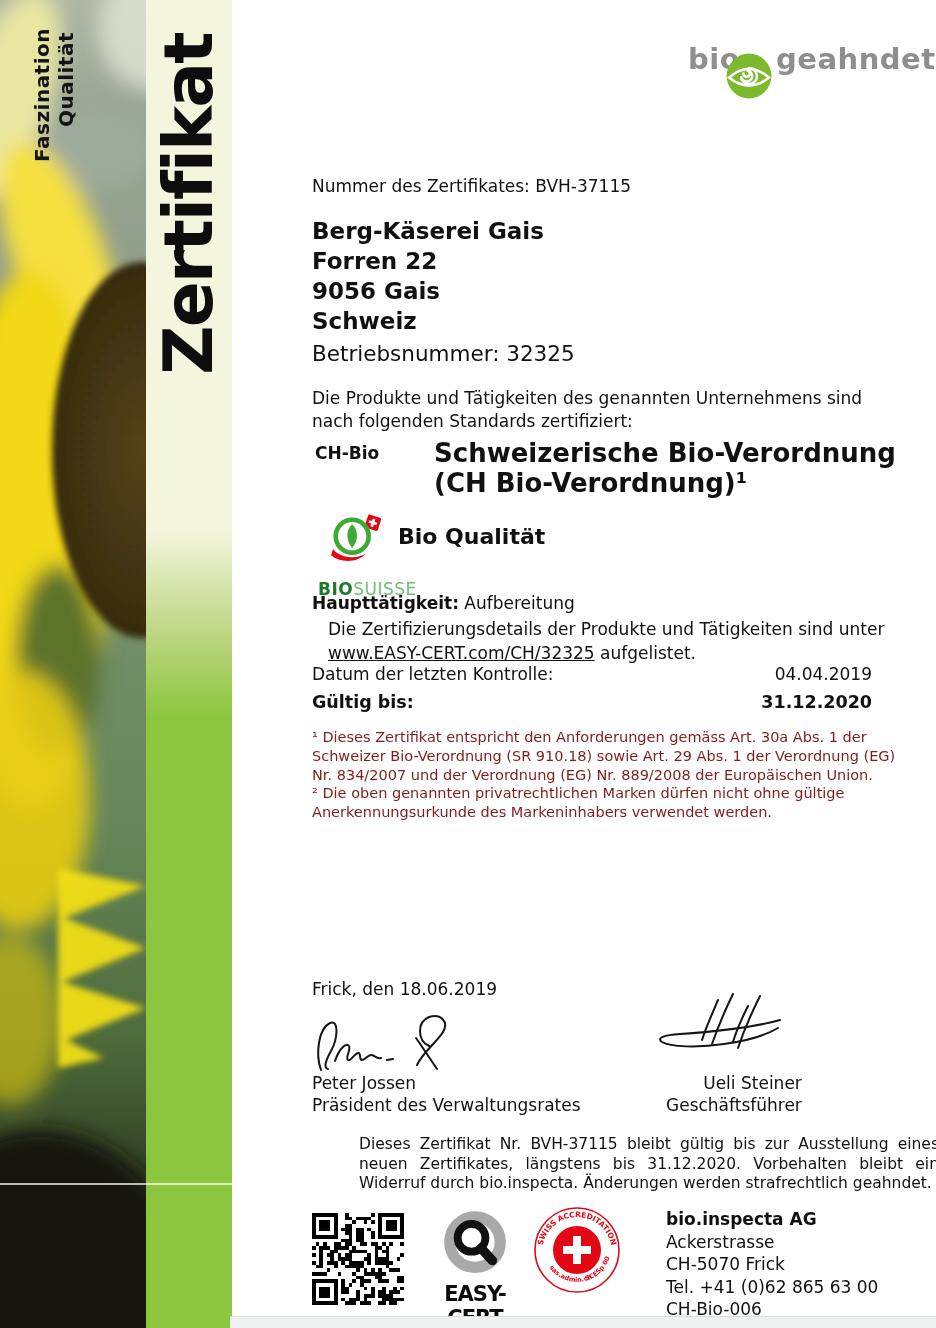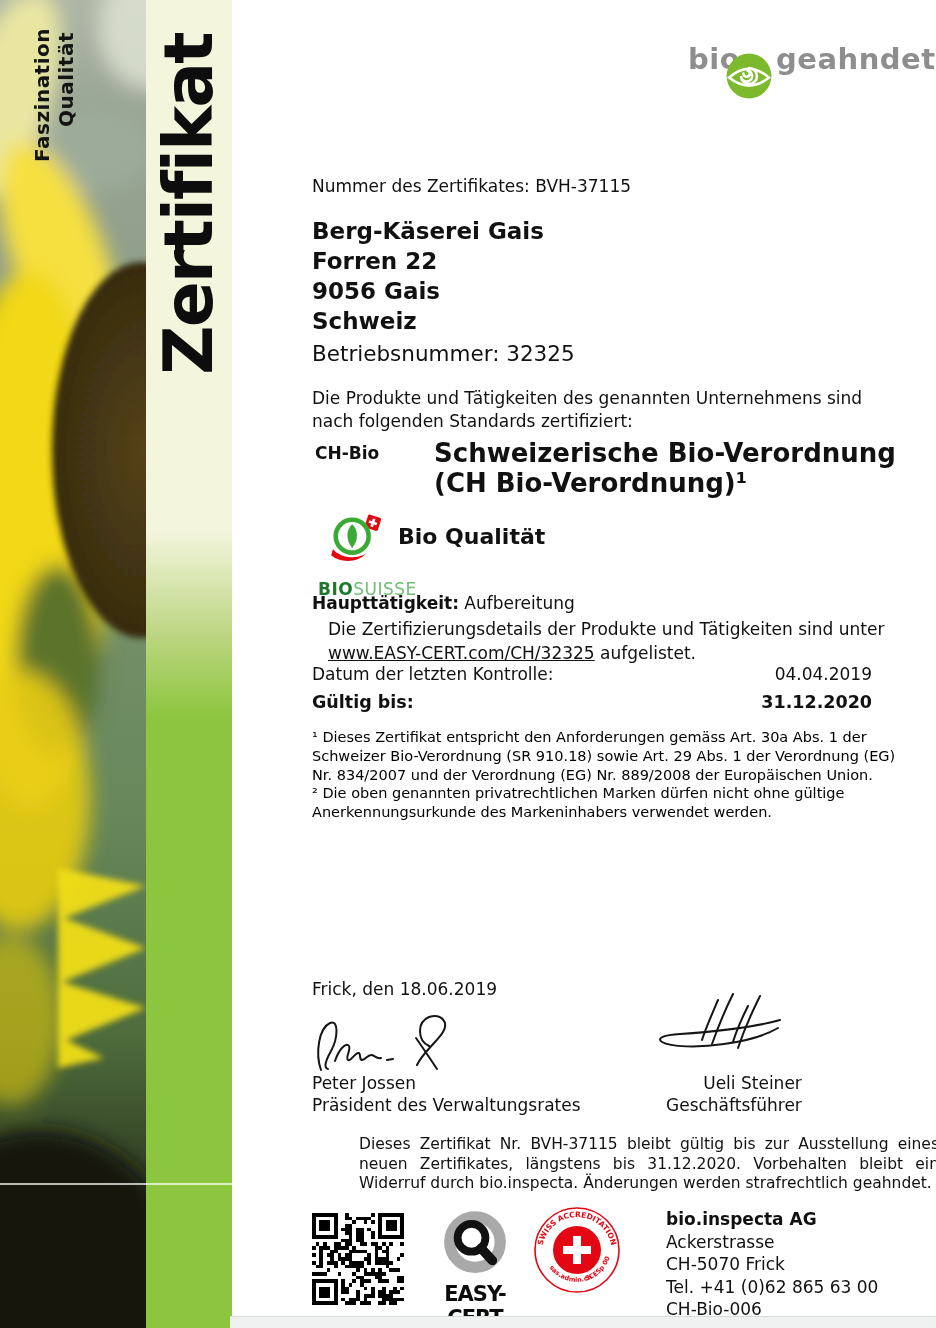--- a/index.html
+++ b/index.html
@@ -46,21 +46,21 @@
   .std2 .name { position:absolute; left:80px; top:12px; font-size:22px; font-weight:bold; white-space:nowrap; }
   .bs-word { font-size:17px; letter-spacing:.5px; margin-top:11px; }
   .bs-word .b { color:#1B7A2C; font-weight:bold; }
   .bs-word .s { color:#6FBF73; }
   .haupt { left:312px; top:593px; font-size:17px;text-align:right; }
   .haupt .lbl { font-weight:bold; }
   .details { left:312px; top:618px; width:592px; font-size:17px; line-height:23.5px;margin-left:16px; }
   .details a { color:#111; text-decoration:underline; }
   .daterow { left:312px; top:664px; width:560px; display:flex; justify-content:space-between; font-size:17px; }
   .daterow2 { left:312px; top:692px; width:560px; display:flex; justify-content:space-between; font-size:17.5px; font-weight:bold; }
-  .footnotes { left:312px; top:728px; width:588px; font-size:14.5px; line-height:18.8px; color:#000000; }
+  .footnotes { left:312px; top:728px; width:588px; font-size:14.5px; line-height:18.8px; color:#7f1d1d; }
   .place { left:312px; top:979px; font-size:17px; }
   .sig-left { left:313px; top:1008px; }
   .sig-right { left:648px; top:988px; }
   .names-left { left:312px; top:1073px; font-size:17px; line-height:21.5px; }
   .names-right { left:666px; top:1073px; font-size:17px; line-height:21.5px;text-align:right; }
   .disclaimer { left:312px; top:1135px; width:580px; font-size:15.5px; line-height:19.5px; text-align:justify;margin-left:47px; }
   
   .qr { left:312px; top:1213px; width:92px; height:92px; }
   .easycert { left:420px; top:1210px; width:110px; text-align:center; }
   .easycert .lbl { font-size:21px; font-weight:800; letter-spacing:-1px; color:#0c0c0c; margin-top:2px; }

